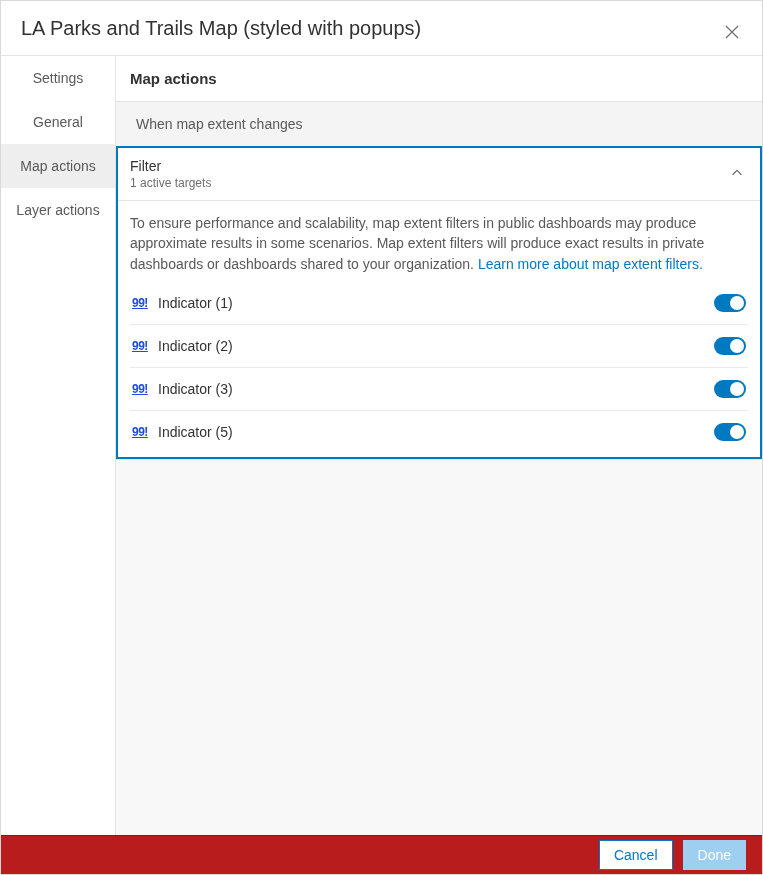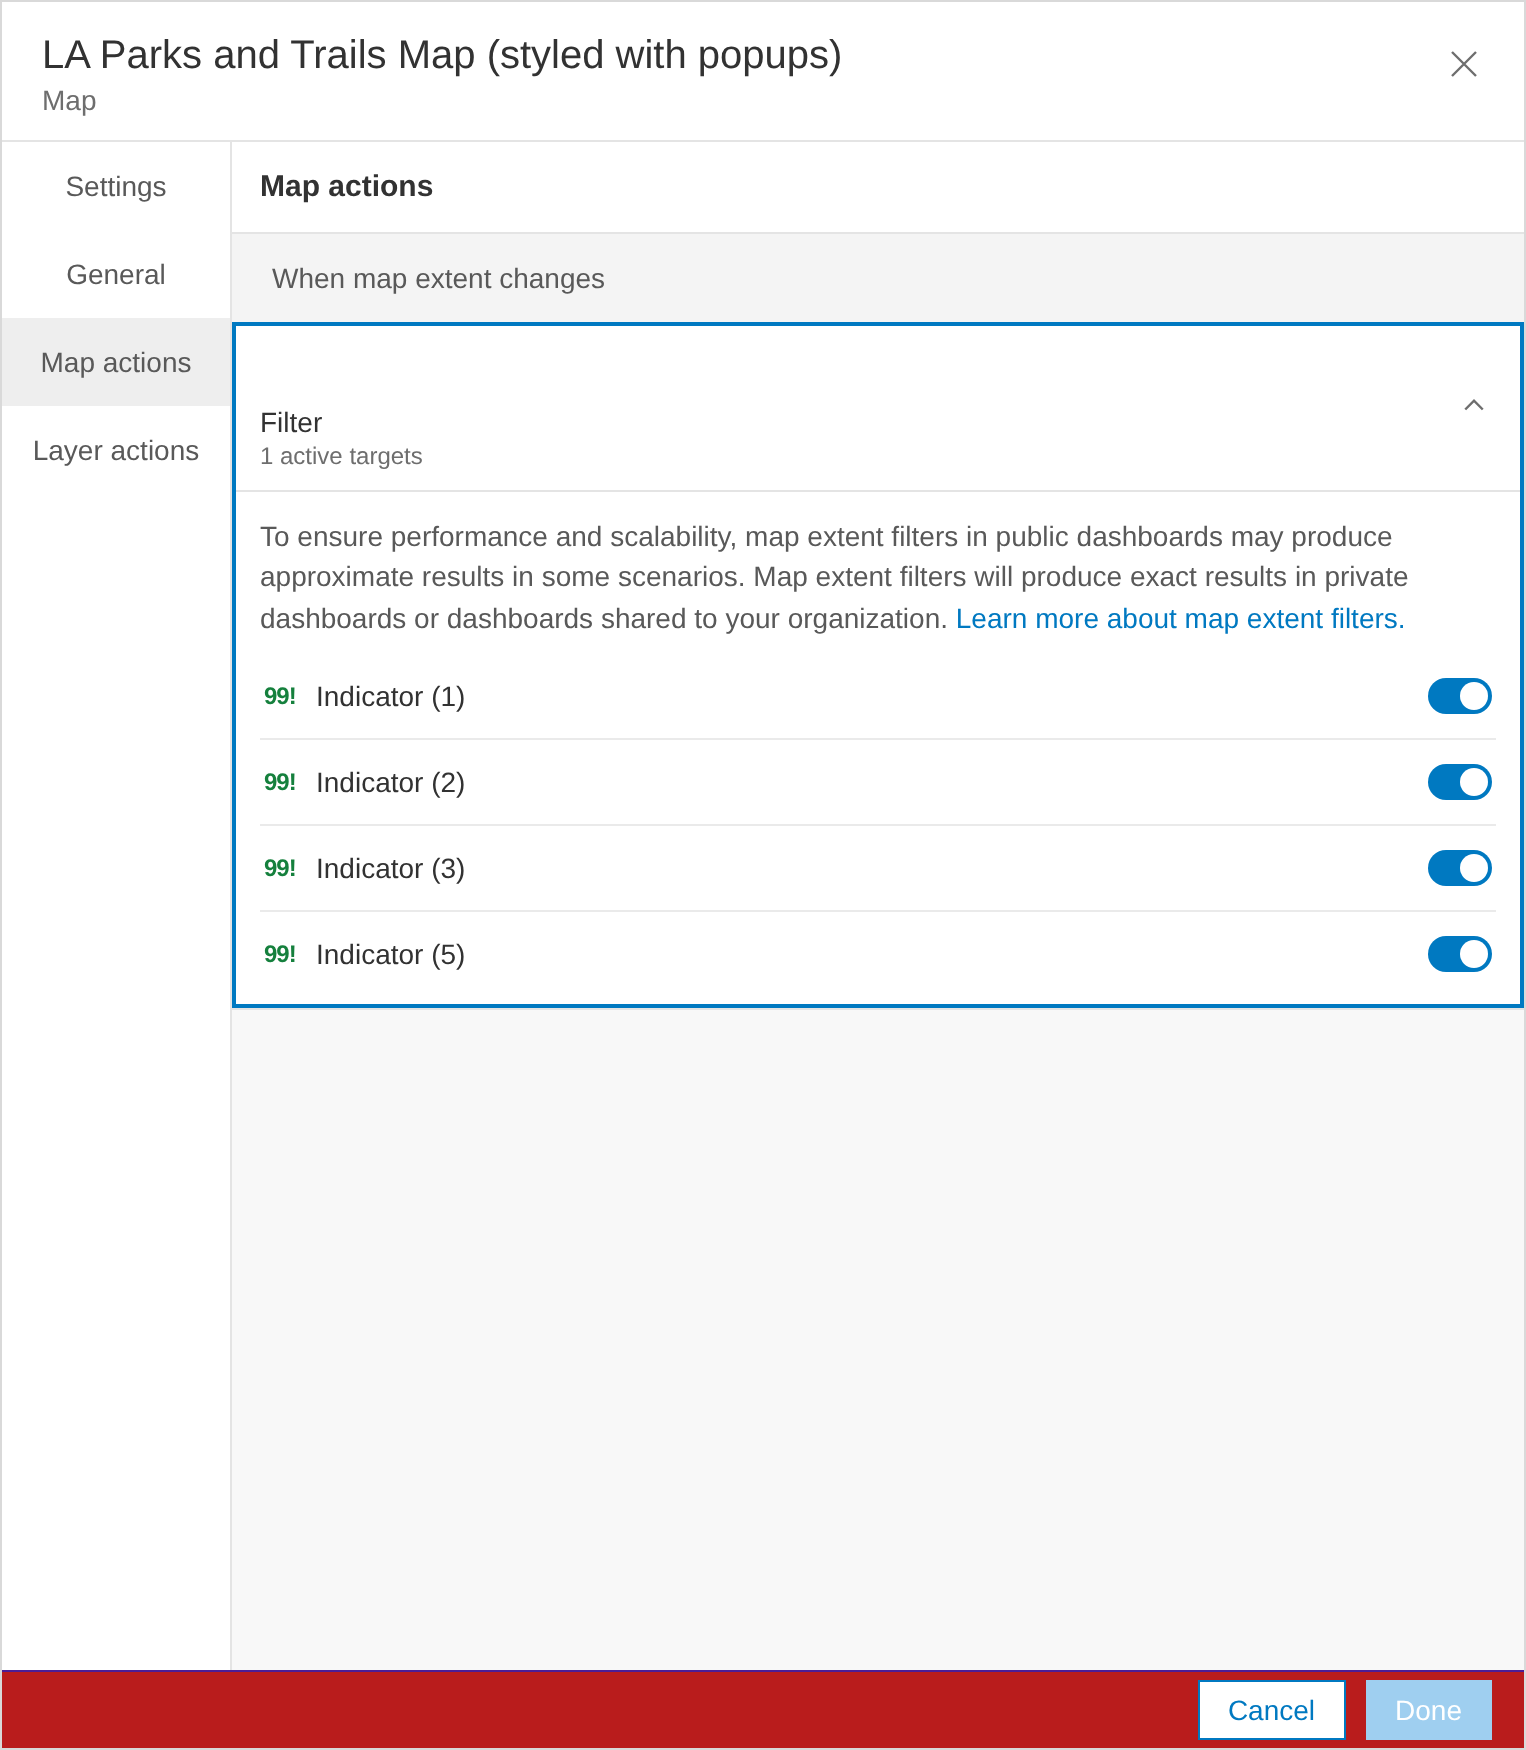--- a/index.html
+++ b/index.html
@@ -68,21 +68,21 @@
   }
   .filter-panel {
     border: 2px solid #0079c1;
     margin: 0;
   }
   .filter-header {
     display: flex; align-items: center;
     padding: 10px 16px 10px 12px;
     cursor: pointer;
   }
-  .filter-header-text { flex: 1; margin-top: 30px; }
+  .filter-header-text { flex: 1; }
   .filter-title { font-size: 14px; color: #323232; }
   .filter-sub   { font-size: 12px; color: #6e6e6e; margin-top: 2px; }
   .chevron { color: #6e6e6e; }
   .chevron svg { width: 14px; height: 14px; }
   .filter-body {
     padding: 12px 12px 4px 12px;
     border-top: 1px solid #e4e4e4;
   }
   .notice {
     font-size: 14px; color: #595959; line-height: 1.45;
@@ -90,21 +90,22 @@
   }
   .notice a { color: #0079c1; text-decoration: none; }
   .row {
     display: flex; align-items: center;
     padding: 12px 2px;
     border-bottom: 1px solid #eaeaea;
   }
   .row:last-child { border-bottom: none; }
   .row-icon {
     width: 22px; display: flex; justify-content: flex-start;
-    color: #15803d;
+    color: #1d4ed8;
+    text-decoration: underline;
   }
   .row-icon .nn { font-size: 12px; font-weight: 600; letter-spacing: -0.5px; }
   .row-label { flex: 1; font-size: 14px; color: #323232; padding-left: 4px; }
   
   .toggle {
     width: 32px; height: 18px; border-radius: 10px;
     background: #0079c1; position: relative; cursor: pointer;
   }
   .toggle::after {
     content: ""; position: absolute; right: 2px; top: 2px;
@@ -136,21 +137,20 @@
   }
 </style>
 </head>
 <body>
 
 <div class="dialog">
 
   <div class="header">
     <div class="header-text">
       <h1 class="title">LA Parks and Trails Map (styled with popups)</h1>
-      <div class="subtitle">Map</div>
     </div>
     <button class="close-btn">
       <span>
         <svg viewBox="0 0 16 16" stroke="currentColor" stroke-width="1.2" fill="none">
             <path d="M2 2 L14 14 M14 2 L2 14"></path>
           </svg>
       </span>
     </button>
   </div>
 

